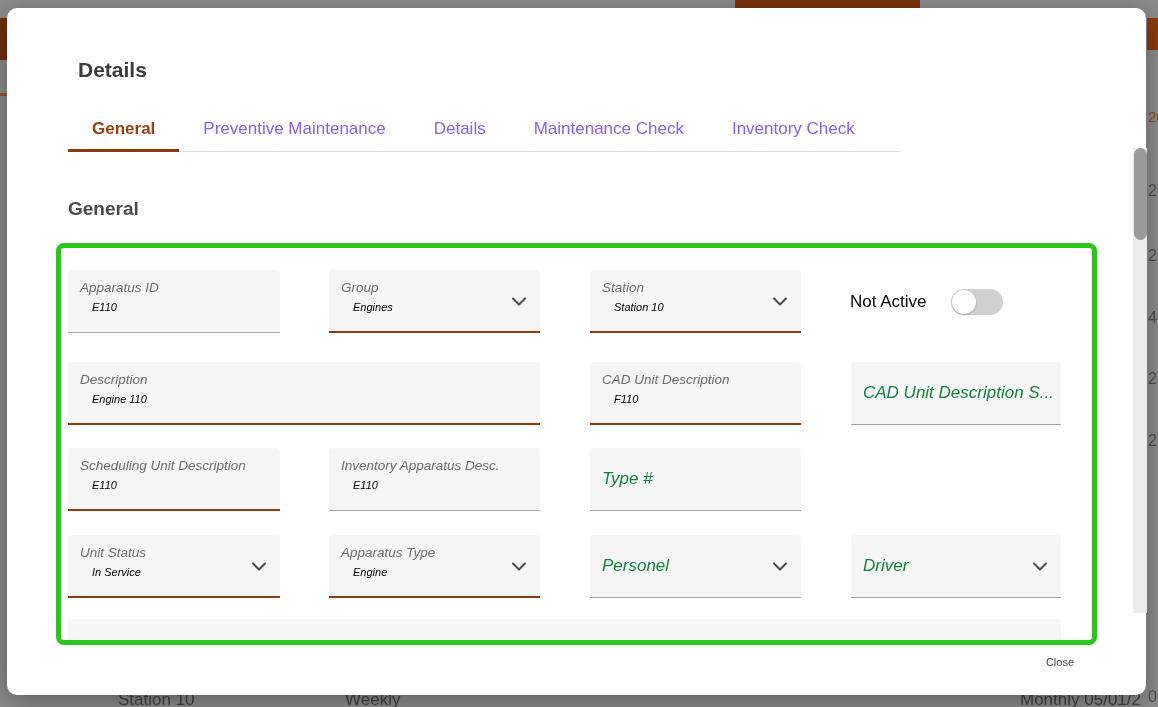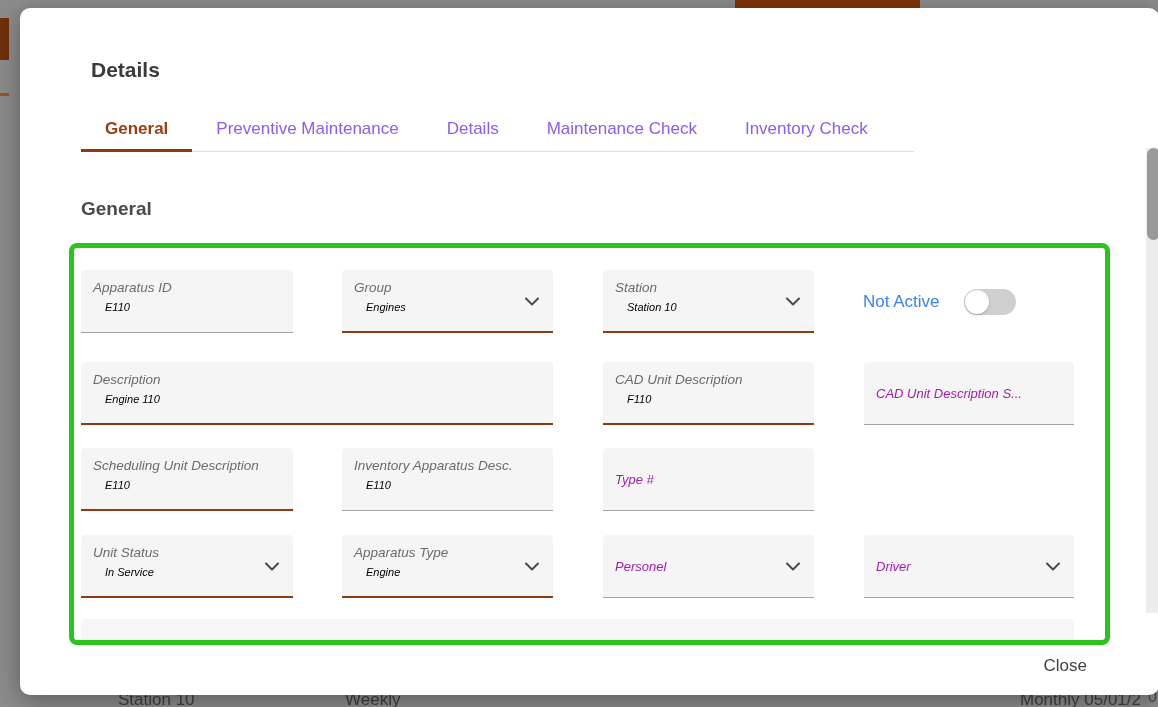--- a/index.html
+++ b/index.html
@@ -16,21 +16,21 @@
   .bg-header-left { left:0; top:18px; width:9px; height:42px; background:#70300a; }
   .bg-header-right { left:1147px; top:18px; width:11px; height:32px; background:#8a3c10; }
   .bg-rust-line { left:0; top:93px; width:9px; height:3px; background:#9c5428; }
   .right-frag { position:absolute; left:1148px; width:12px; overflow:hidden;
                 font-size:16px; color:#4c4c4c; }
   .right-frag.rust { color:#8a4a1e; font-size:15px; }
   .bottom-frag { position:absolute; top:690px; font-size:17px; color:#3e3e3e; white-space:nowrap; }
 
   
   .modal {
-    position:absolute; left:20px; top:8px; width:1139px; height:687px;
+    position:absolute; left:7px; top:8px; width:1139px; height:687px;
     background:#ffffff; border-radius:10px;
     box-shadow:0 6px 26px rgba(0,0,0,0.35);
     z-index:10;
   }
   .modal-title {
     position:absolute; left:71px; top:50px;
     font-size:21px; font-weight:700; color:#3b3b3b;
   }
 
   
@@ -71,55 +71,55 @@
   .f-label {
     position:absolute; left:12px; top:10px;
     font-size:13.5px; color:#6b6b6b; white-space:nowrap;
   }
   .f-value {
     position:absolute; left:24px; top:31px;
     font-size:11px; color:#000000; white-space:nowrap;
   }
   .f-big {
     position:absolute; left:12px; top:50%; transform:translateY(-50%);
-    font-size:13px; color:#a21caf; white-space:nowrap;
+    font-size:17px; color:#15803d; white-space:nowrap;
   }
   .chevron { position:absolute; right:14px; top:50%; transform:translateY(-50%); }
 
   .col1 { left:61px;  width:212px; }
   .col2 { left:322px; width:211px; }
   .col3 { left:583px; width:211px; }
   .col4 { left:844px; width:210px; }
   .row1 { top:262px; } .row2 { top:354px; } .row3 { top:440px; } .row4 { top:527px; }
   .wide { left:61px; width:472px; }
 
   
   .toggle-wrap {
     position:absolute; left:843px; top:281px; height:26px;
     display:flex; align-items:center; gap:24px;
   }
-  .toggle-label { font-size:17px; color:#3b82f6; white-space:nowrap;text-align:right; }
+  .toggle-label { font-size:17px; color:#000000; white-space:nowrap;text-align:right; }
   .toggle {
     width:52px; height:26px; border-radius:13px; background:#cfcfcf;
     position:relative; cursor:pointer;
   }
   .toggle-knob {
     position:absolute; left:1px; top:1px; width:24px; height:24px;
     border-radius:50%; background:#ffffff; box-shadow:0 1px 2px rgba(0,0,0,0.25);
   }
 
   
   .partial-bar {
     position:absolute; left:61px; top:611px; width:993px; height:22px;
     background:#f6f6f6; border-radius:4px 4px 0 0;
   }
 
   .close-btn {
     position:absolute; right:72px; top:648px;
-    font-size:17px; color:#424242; background:none; border:none;
+    font-size:11px; color:#424242; background:none; border:none;
     font-family:inherit; cursor:pointer;
   }
 
   
   .scrollbar-track {
     position:absolute; left:1126px; top:140px; width:14px; height:465px;
     background:#ececec;
   }
   .scrollbar-thumb {
     position:absolute; left:0.5px; top:0; width:13px; height:92px;

